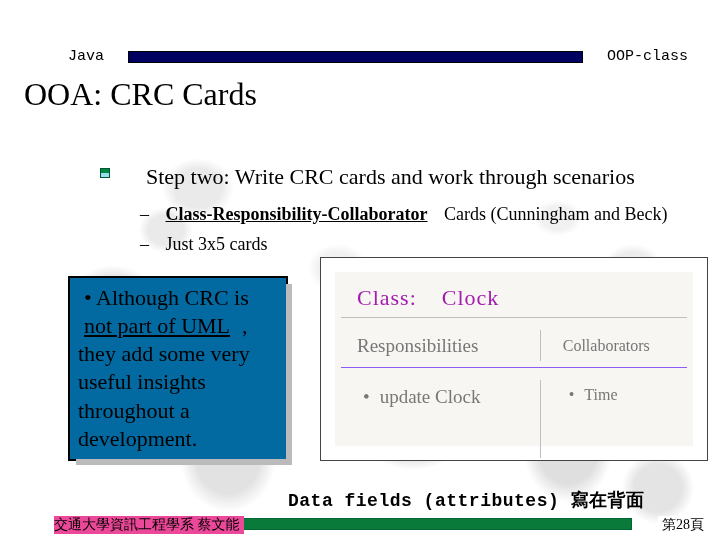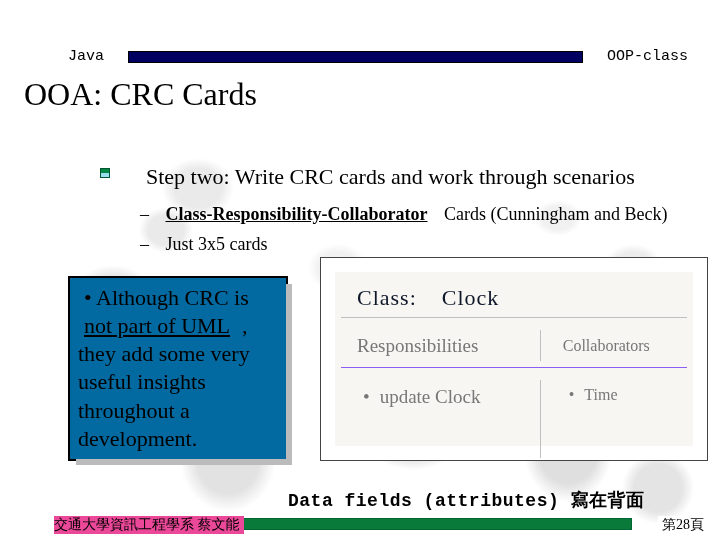--- a/index.html
+++ b/index.html
@@ -49,21 +49,21 @@
   .note { position: absolute; top: 252px; left: 44px; width: 220px; font-size: 22px; line-height: 1.28; border: 2px solid #000; background: #0369a1; padding: 6px 8px; }
   .note::after { content: ""; position: absolute; top: 6px; right: -6px; bottom: -6px; width: 6px; background: #bbb; }
   .note::before{ content: ""; position: absolute; left: 6px; right: -6px; bottom: -6px; height: 6px; background: #bbb; }
 
   
   .crc { position: absolute; top: 233px; left: 296px; width: 388px; height: 204px; border: 1px solid #444; background: #fff; }
   .crc-inner {
     position: absolute; inset: 8px; background: #f7f6f2;
     font-family: "Comic Sans MS", "Segoe Script", cursive; color: #555;
   }
-  .crc-inner .row-class { border-bottom: 1px solid #bfbfbf; height: 40px; display:flex; align-items:center; padding: 0 10px; font-size: 22px; letter-spacing: 1px; color: #0f172a; }
+  .crc-inner .row-class { border-bottom: 1px solid #bfbfbf; height: 40px; display:flex; align-items:center; padding: 0 10px; font-size: 22px; letter-spacing: 1px; color: #a21caf; }
   .crc-inner .row-hdr   { display: flex; border-bottom: 1px solid #8b5cf6; height: 44px; }
   .crc-inner .row-body  { display: flex; height: calc(100% - 84px); }
   .crc-inner .col-l { flex: 0 0 56%; border-right: 1px solid #bfbfbf; padding: 6px 10px; font-size: 19px; color:#777; }
   .crc-inner .col-r { flex: 1 1 auto; padding: 6px 10px; font-size: 16px; color:#777; }
   .crc-inner .hdr-cell { display:flex; align-items:center; }
   .crc-inner .dot { color:#777; margin-right:4px; }
 
   
   .attr-note { position: absolute; left: 264px; bottom: 40px; font-family: "Courier New", monospace; font-size: 18px; font-weight: 600; letter-spacing: 0.5px; }
   .bot-bar   { position: absolute; left: 94px; right: 100px; bottom: 22px; height: 12px; border:1px solid #063; background:#0a7a3a; }

